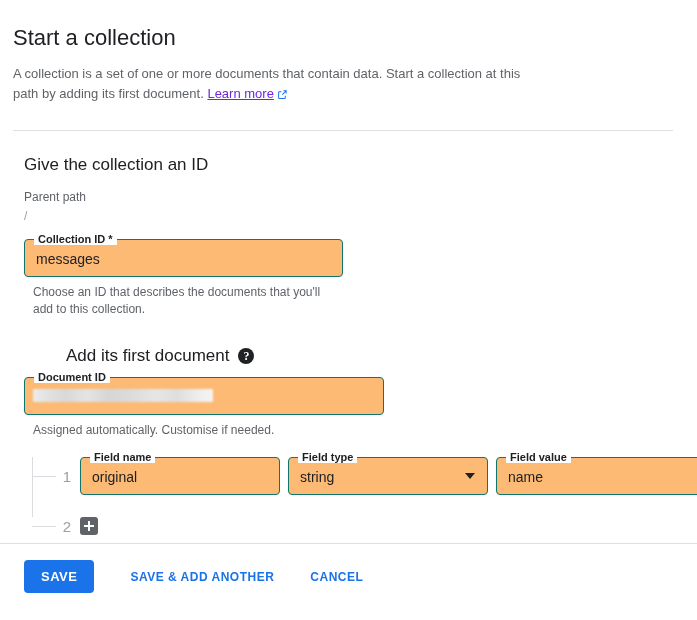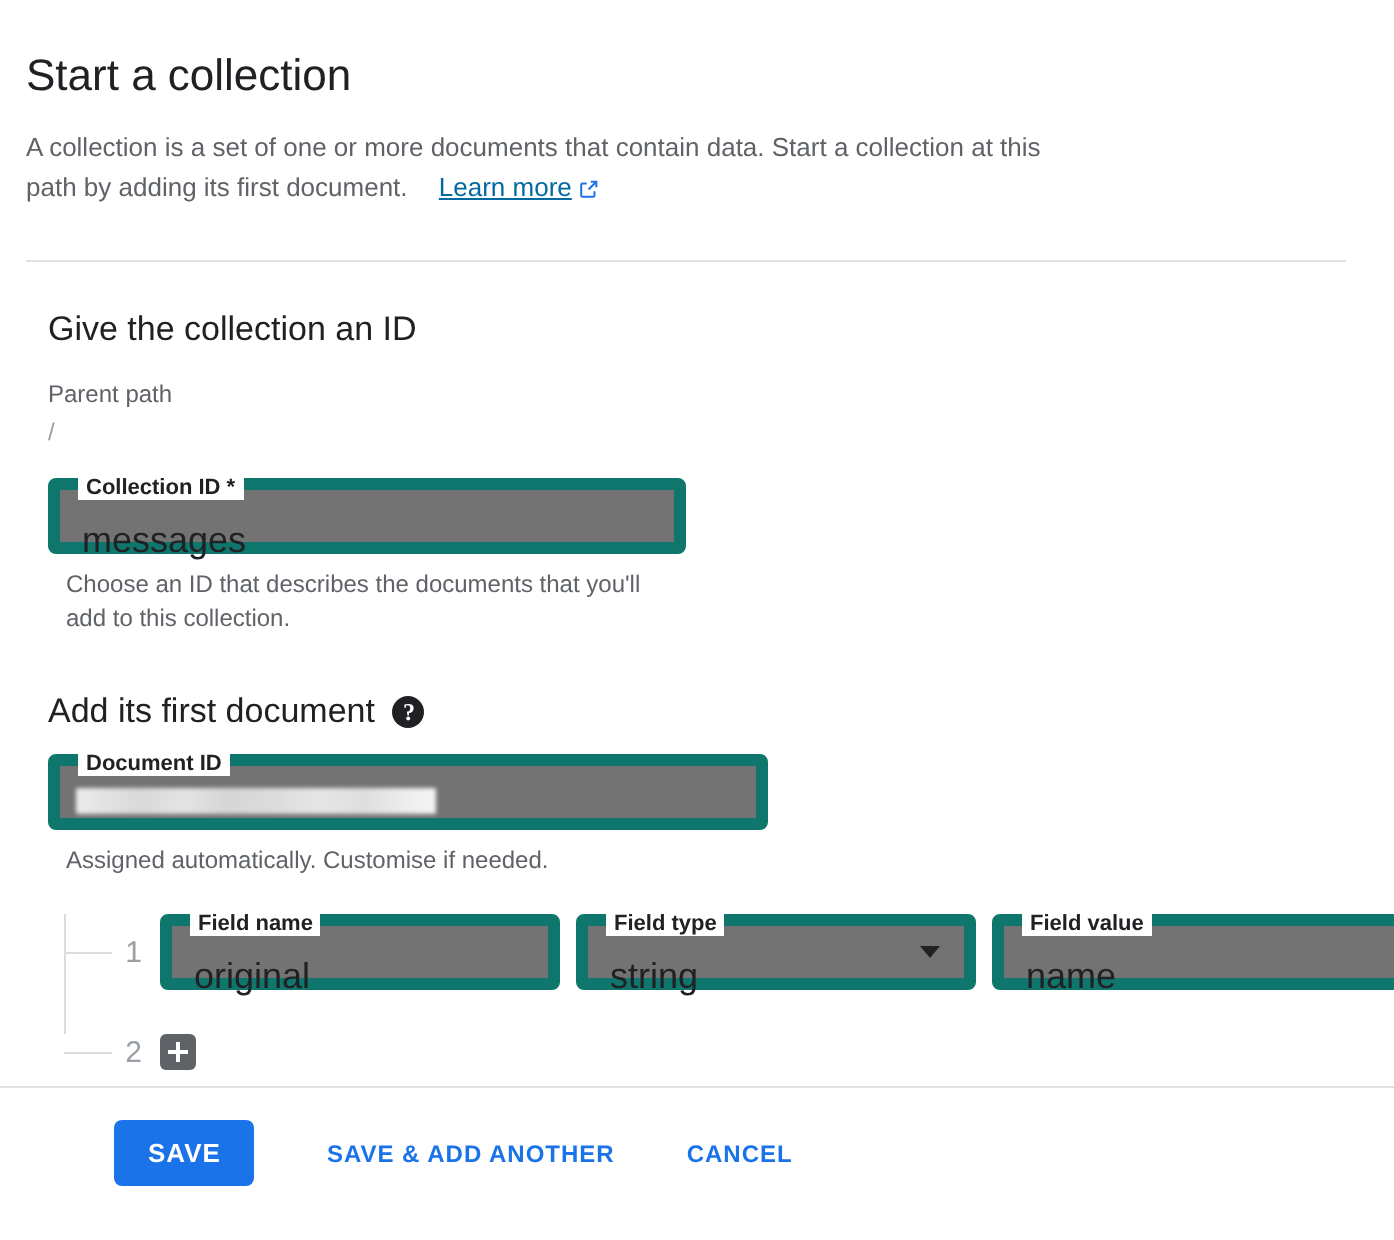--- a/index.html
+++ b/index.html
@@ -25,25 +25,24 @@
     letter-spacing: 0;
   }
   .dialog-desc {
     font-size: 13px;
     line-height: 20px;
     color: #5f6368;
     max-width: 520px;
     margin: 0;
   }
   .learn-more {
-    color: #0369a1;
+    color: #6d28d9;
     text-decoration: underline;
     cursor: pointer;
     white-space: nowrap;
-    margin-left: 12px;
   }
   .ext-icon {
     display: inline-block;
     vertical-align: -2px;
     margin-left: 3px;
   }
 
   .divider {
     height: 1px;
     background: #e0e0e0;
@@ -57,21 +56,21 @@
   .section-title {
     font-size: 17px;
     font-weight: 500;
     line-height: 24px;
     color: #202124;
     margin: 0 0 12px 0;
     display: flex;
     align-items: center;
     gap: 9px;
   }
-  .section-title.second { margin-top: 26px; margin-bottom: 9px; }
+  .section-title.second { margin-top: 26px; margin-bottom: 9px; margin-left: 42px; }
 
   .help-icon {
     width: 16px; height: 16px;
     border-radius: 50%;
     background: #202124;
     color: #ffffff;
     font-size: 12px;
     font-weight: 700;
     line-height: 16px;
     text-align: center;
@@ -90,44 +89,44 @@
     font-size: 12px;
     color: #9aa0a6;
     line-height: 18px;
     margin-bottom: 14px;
   }
 
   
   .mdc-field {
     position: relative;
     height: 38px;
-    border: 6px solid #0f766e;
+    border: 1px solid #0f766e;
     border-radius: 4px;
-    background: #737373;
+    background: #fdba74;
   }
   .mdc-field > .field-label {
     position: absolute;
     top: -7px;
     left: 9px;
     background: #ffffff;
     padding: 0 4px;
     font-size: 11px;
     font-weight: 700;
     line-height: 12px;
     color: #202124;
     white-space: nowrap;
   }
   .mdc-field > .field-text {
     position: absolute;
     left: 11px;
-    top: 12px;
+    top: 1px;
     height: 100%;
     display: flex;
     align-items: center;
-    font-size: 18px;
+    font-size: 14px;
     color: #202124;
     line-height: 18px;
   }
 
   .collection-id-field { width: 319px; }
   .document-id-field  { width: 360px; }
 
   .helper-text {
     font-size: 12px;
     line-height: 17px;
@@ -219,21 +218,20 @@
 
   
   .dialog-footer {
     position: absolute;
     left: 0; right: 0;
     top: 543px;
     padding: 17px 24px;
     display: flex;
     align-items: center;
     gap: 8px;
-    margin-left: 33px;
   }
   .btn-primary {
     background: #1a73e8;
     color: #ffffff;
     border: none;
     border-radius: 4px;
     font-size: 13px;
     font-weight: 700;
     letter-spacing: .5px;
     padding: 9px 17px;

